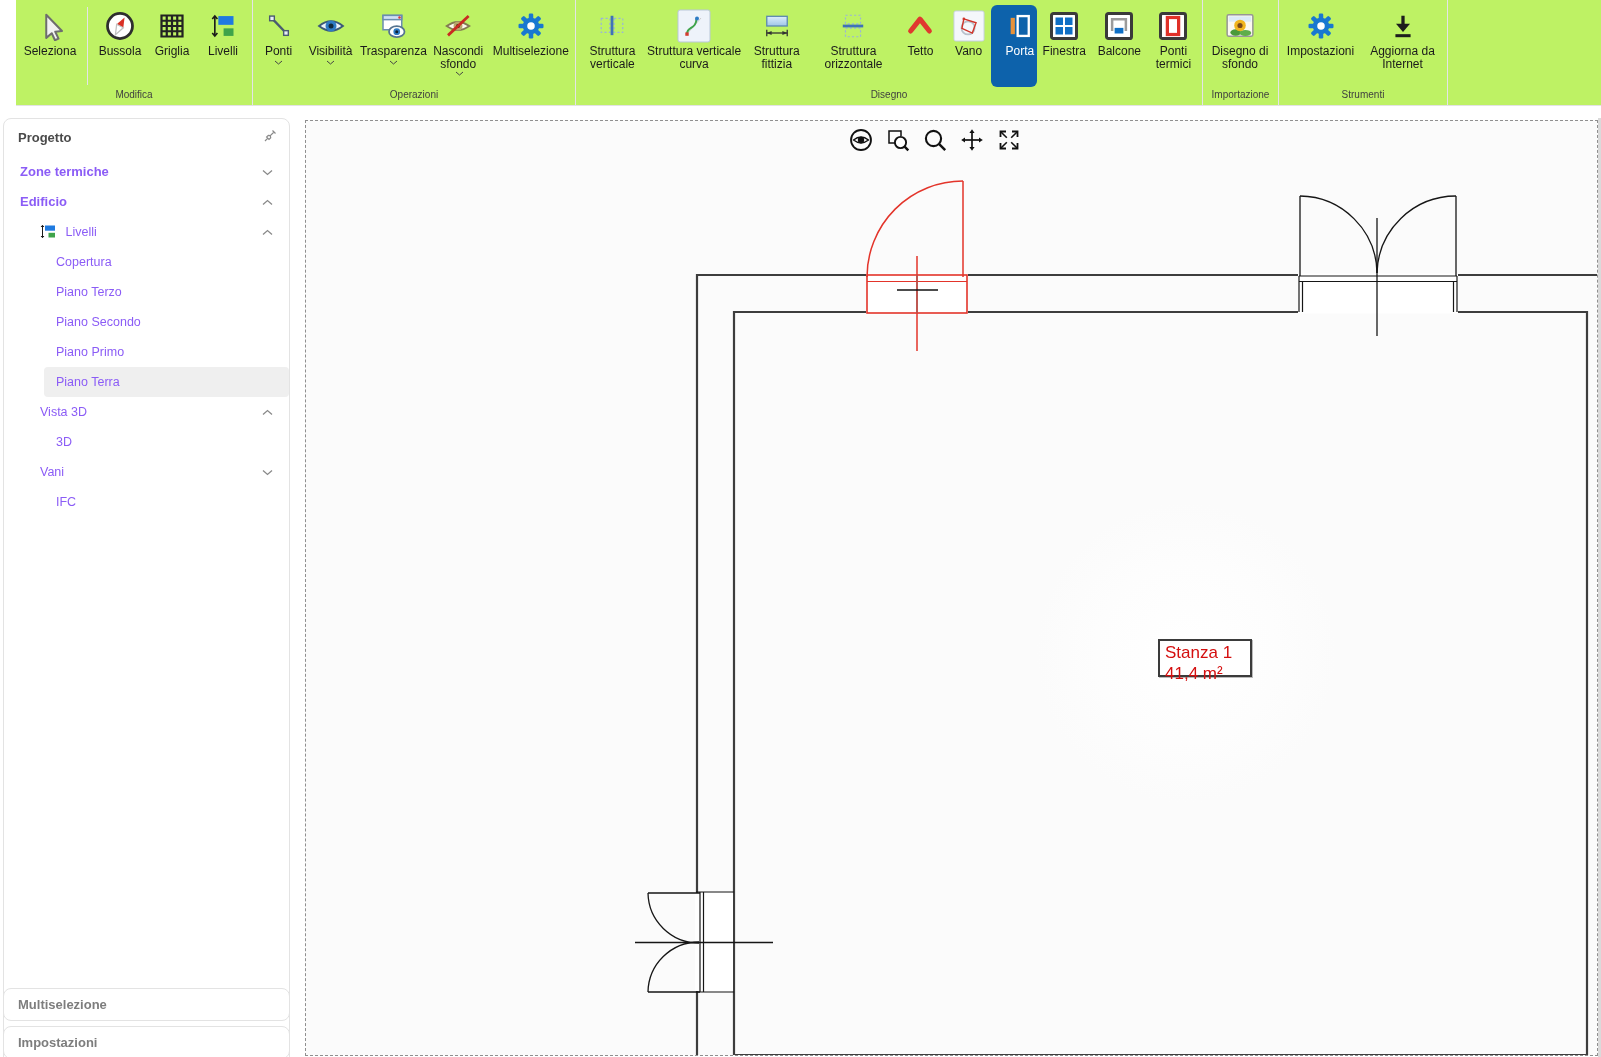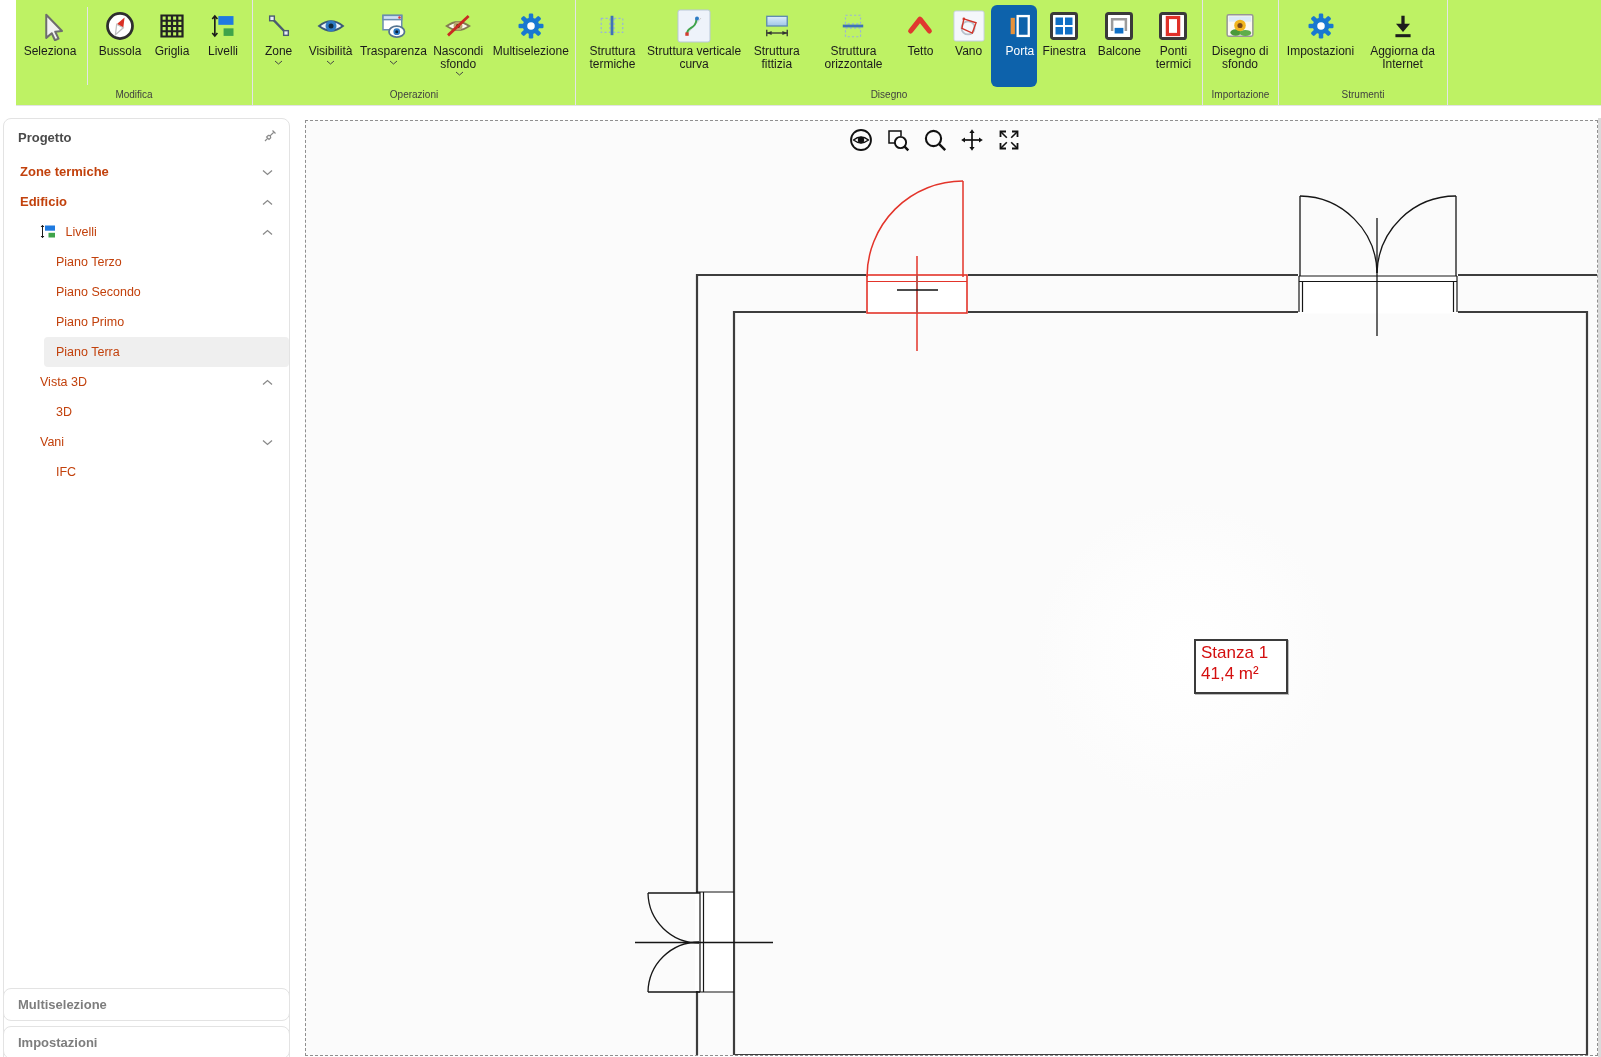--- a/index.html
+++ b/index.html
@@ -24,43 +24,43 @@
   .subsep { width:1px; background:#e4e4e8; margin:2px 5px; }
   .rfill  { flex:1; border-right:none; }
 
   
   .panel { position:absolute; left:3px; width:287px; background:#fff;
            border:1px solid #e3e3e3; border-radius:8px; }
   #progetto-panel { top:118px; height:1028px; }
   .panel-title { position:absolute; top:11px; left:14px; font-size:13px; font-weight:bold; color:#4a4a4a; }
   .pin { position:absolute; top:10px; right:12px; }
   .tree { position:absolute; top:38px; left:0; right:0; }
-  .trow { position:relative; height:30px; line-height:30px; font-size:12.5px; color:#c2410c; }
+  .trow { position:relative; height:30px; line-height:30px; font-size:12.5px; color:#8b5cf6; }
   .trow.l0 { padding-left:16px; font-weight:bold; font-size:13px; }
   .trow.l1 { padding-left:36px; }
   .trow.l2 { padding-left:52px; }
   .trow.sel { background:#efefef; border-radius:4px; margin:0 0 0 40px; padding-left:12px; }
   .trow .tchev { position:absolute; right:16px; top:12px; }
   .ticon { display:inline-block; vertical-align:-3px; margin-right:6px; }
   .bpanel { position:absolute; left:3px; width:287px; height:33px; background:#fff;
             border:1px solid #e3e3e3; border-radius:8px; font-size:13px; font-weight:bold;
             color:#7d7d7d; line-height:31px; padding-left:14px; }
   #bpanel-multi { top:988px; }
   #bpanel-impo  { top:1026px; }
 
   
   .canvas { position:absolute; left:305px; top:120px; width:1293px; height:936px;
             border:1px dashed #8f8f8f;
             background:radial-gradient(circle 150px at 880px 532px, #ffffff 0%, #fdfdfd 60%, #fbfbfb 100%); }
   .canvas svg.plan { position:absolute; left:0; top:0; }
   .cbar { position:absolute; left:543px; top:7px; display:flex; gap:13px; }
   .cbar .cico { width:24px; height:24px; cursor:pointer; }
-  .room-label { position:absolute; left:852px; top:518px; width:94px; height:55px;
+  .room-label { position:absolute; left:852px; top:518px; width:94px; height:38px;
                 background:#fff; border:2px solid #3b3b3b; color:#d40f0f;
-                font-size:17px; line-height:21px; padding:1px 0 0 5px; box-shadow:1px 1px 0 #bbb;margin-left:36px; }
+                font-size:17px; line-height:21px; padding:1px 0 0 5px; box-shadow:1px 1px 0 #bbb; }
   .scroll-strip { position:absolute; left:1598px; top:118px; width:3px; height:939px; background:#dadada; }
 </style>
 </head>
 <body>
 
 <div class="ribbon">
 
   <div class="rgroup" style="width:237px">
     <div class="rbtns">
       <div class="rbtn" style="width:64px">
@@ -116,21 +116,21 @@
   <div class="rgroup" style="width:323px">
     <div class="rbtns">
       <div class="rbtn" style="width:48px">
         <span class="ric">
           <svg width="28" height="28" viewBox="0 0 24 24">
               <line x1="6" y1="5.5" x2="18" y2="18" stroke="#4a5b70" stroke-width="2"></line>
               <rect x="4" y="3.5" width="4" height="4" fill="#e8eef6" stroke="#4a5b70" stroke-width="1.2"></rect>
               <rect x="16" y="16" width="4" height="4" fill="#e8eef6" stroke="#4a5b70" stroke-width="1.2"></rect>
             </svg>
         </span>
-        <span class="rtx">Zone</span>
+        <span class="rtx">Ponti</span>
         <svg class="chev" width="9" height="5">
             <path d="M1 1 L4.5 4 L8 1" stroke="#444" fill="none"></path>
           </svg>
       </div>
       <div class="rbtn" style="width:58px">
         <span class="ric">
           <svg width="30" height="30" viewBox="0 0 24 24">
               <path d="M2.5 12 Q12 4.5 21.5 12 Q12 19.5 2.5 12 Z" fill="#eef4fa" stroke="#3c5a78" stroke-width="1.6"></path>
               <circle cx="12" cy="12" r="4.4" fill="#2e7bc4"></circle>
               <circle cx="12" cy="12" r="2" fill="#122a3c"></circle>
@@ -201,21 +201,21 @@
       <div class="rbtn" style="width:70px">
         <span class="ric">
           <svg width="28" height="28" viewBox="0 0 26 26">
               <g fill="none" stroke="#9ab4d8" stroke-width="1.1" stroke-dasharray="2 2">
                 <rect x="3" y="6" width="8" height="13"></rect>
                 <rect x="15" y="6" width="8" height="13"></rect>
               </g>
               <line x1="13" y1="3.5" x2="13" y2="21.5" stroke="#3f72b8" stroke-width="2.6"></line>
             </svg>
         </span>
-        <span class="rtx">Struttura termiche</span>
+        <span class="rtx">Struttura verticale</span>
       </div>
       <div class="rbtn" style="width:96px">
         <span class="ric">
           <svg width="34" height="34" viewBox="0 0 34 34">
               <rect x="1" y="1" width="32" height="32" rx="2" fill="#eef3fa" stroke="#b9c7d8"></rect>
               <line x1="9" y1="26" x2="24" y2="9" stroke="#ccc" stroke-width="1"></line>
               <path d="M10 25 C10 17, 19 21, 19.5 10" fill="none" stroke="#3fa44a" stroke-width="2"></path>
               <rect x="8.3" y="23.4" width="3.4" height="3.4" fill="#d43c30"></rect>
               <circle cx="20" cy="9.5" r="2" fill="#2e7bc4"></circle>
             </svg>
@@ -410,20 +410,21 @@
               <path d="M1 12 L2.5 13.7 L4 12" fill="none"></path>
             </g>
             <rect x="5" y="1.5" width="10" height="5.2" fill="#1f7ae0"></rect>
             <rect x="8.5" y="8.8" width="6.5" height="4.7" fill="#3fa44a"></rect>
           </svg></span>
       <span>Livelli</span>
       <svg class="tchev" width="11" height="7">
           <path d="M1 5.5 L5.5 1.5 L10 5.5" stroke="#8a8a8a" stroke-width="1.3" fill="none"></path>
         </svg>
     </div>
+    <div class="trow l2"><span>Copertura</span></div>
     <div class="trow l2"><span>Piano Terzo</span></div>
     <div class="trow l2"><span>Piano Secondo</span></div>
     <div class="trow l2"><span>Piano Primo</span></div>
     <div class="trow sel"><span>Piano Terra</span></div>
     <div class="trow l1">
       <span>Vista 3D</span>
       <svg class="tchev" width="11" height="7">
           <path d="M1 5.5 L5.5 1.5 L10 5.5" stroke="#8a8a8a" stroke-width="1.3" fill="none"></path>
         </svg>
     </div>

